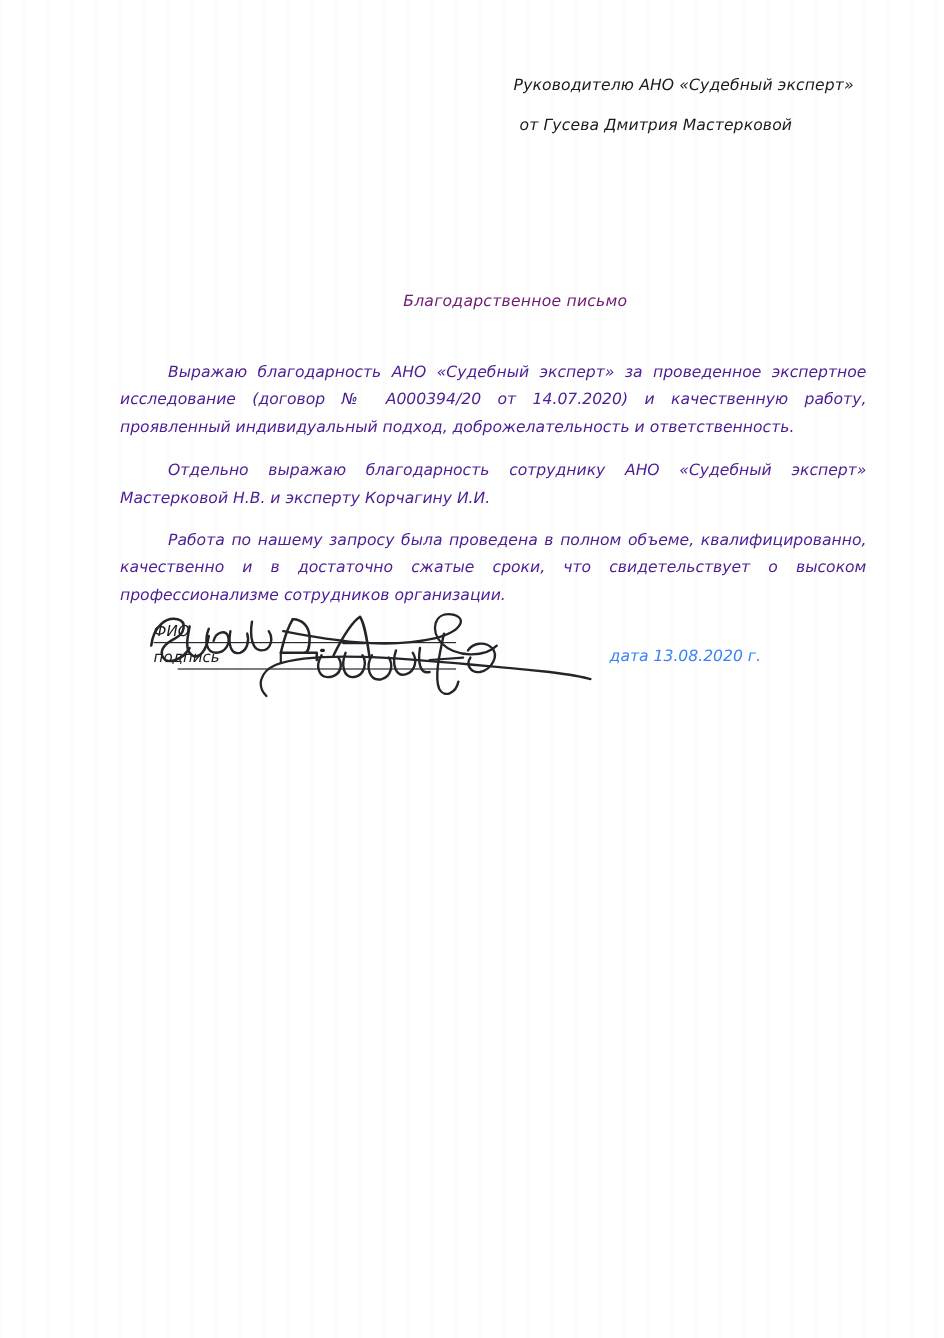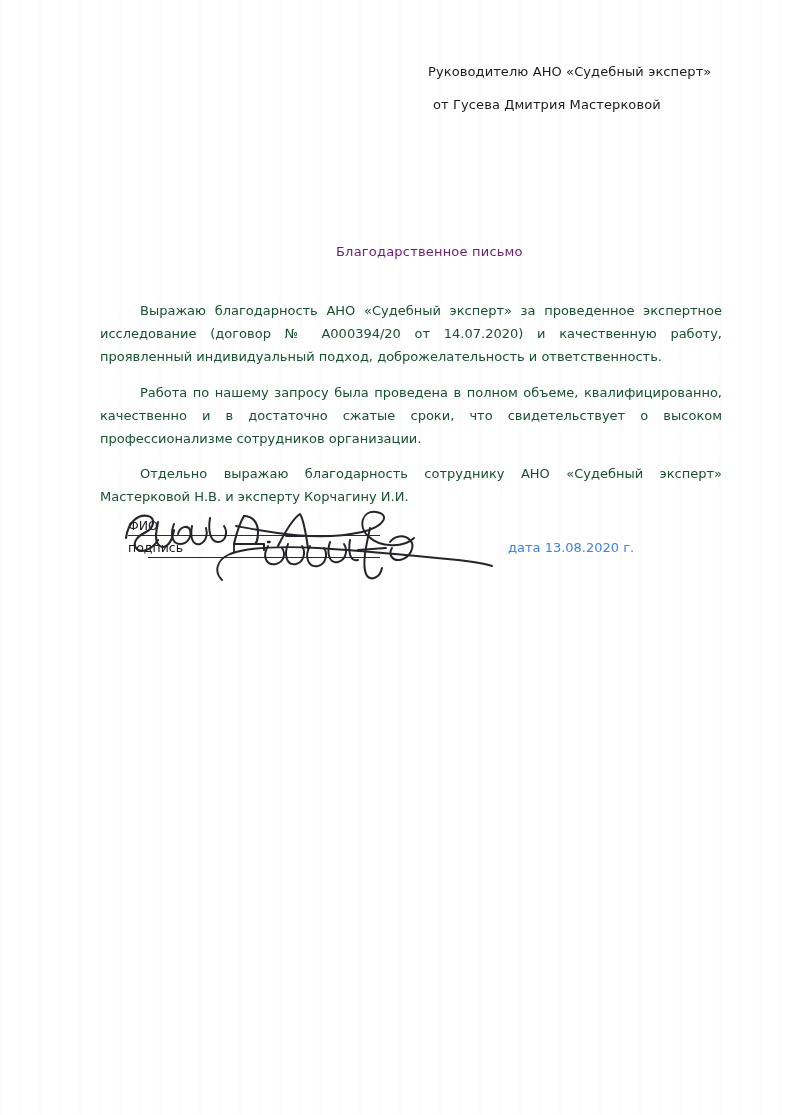--- a/index.html
+++ b/index.html
@@ -12,20 +12,21 @@
     font-family: "DejaVu Sans", "Liberation Sans", sans-serif;
     color: #1a1a1a;
   }
   .page {
     position: relative;
     width: 787px;
     height: 1115px;
     margin: 0 auto;
     background: #ffffff;
     overflow: hidden;
+    font-style: italic;
   }
   
   .scan-noise {
     position: absolute;
     inset: 0;
     pointer-events: none;
     background-image: repeating-linear-gradient(
       90deg,
       rgba(0,0,0,0.014) 0px,
       rgba(0,0,0,0.0) 3px,
@@ -56,21 +57,21 @@
     color: #701a75;
   }
   .body-block {
     position: absolute;
     left: 100px;
     top: 299px;
     width: 622px;
     font-size: 13px;
     line-height: 23.2px;
     text-align: justify;
-    color: #14532d;
+    color: #4c1d95;
   }
   .body-block p {
     margin: 0 0 12px 0;
     text-indent: 40px;
   }
   .body-block p:last-child {
     margin-bottom: 0;
   }
   .sign-block {
     position: absolute;
@@ -136,22 +137,22 @@
 
   <div class="addressee">
     <div class="line1">Руководителю АНО «Судебный эксперт»</div>
     <div class="line2">от Гусева Дмитрия Мастерковой</div>
   </div>
 
   <div class="doc-title">Благодарственное письмо</div>
 
   <div class="body-block">
     <p>Выражаю благодарность АНО «Судебный эксперт» за проведенное экспертное исследование (договор № А000394/20 от 14.07.2020) и качественную работу, проявленный индивидуальный подход, доброжелательность и ответственность.</p>
+    <p>Отдельно выражаю благодарность сотруднику  АНО «Судебный эксперт» Мастерковой Н.В. и эксперту Корчагину И.И.</p>
     <p>Работа по нашему запросу была проведена в полном объеме, квалифицированно, качественно и в достаточно сжатые сроки, что свидетельствует о высоком профессионализме сотрудников организации.</p>
-    <p>Отдельно выражаю благодарность сотруднику  АНО «Судебный эксперт» Мастерковой Н.В. и эксперту Корчагину И.И.</p>
   </div>
 
   <div class="sign-block">
     <div class="sign-row">
       <span class="sign-label">ФИО</span>
       <span class="sign-rule rule-fio"></span>
     </div>
     <div class="sign-row">
       <span class="sign-label">подпись</span>
       <span class="sign-rule rule-podpis"></span>

